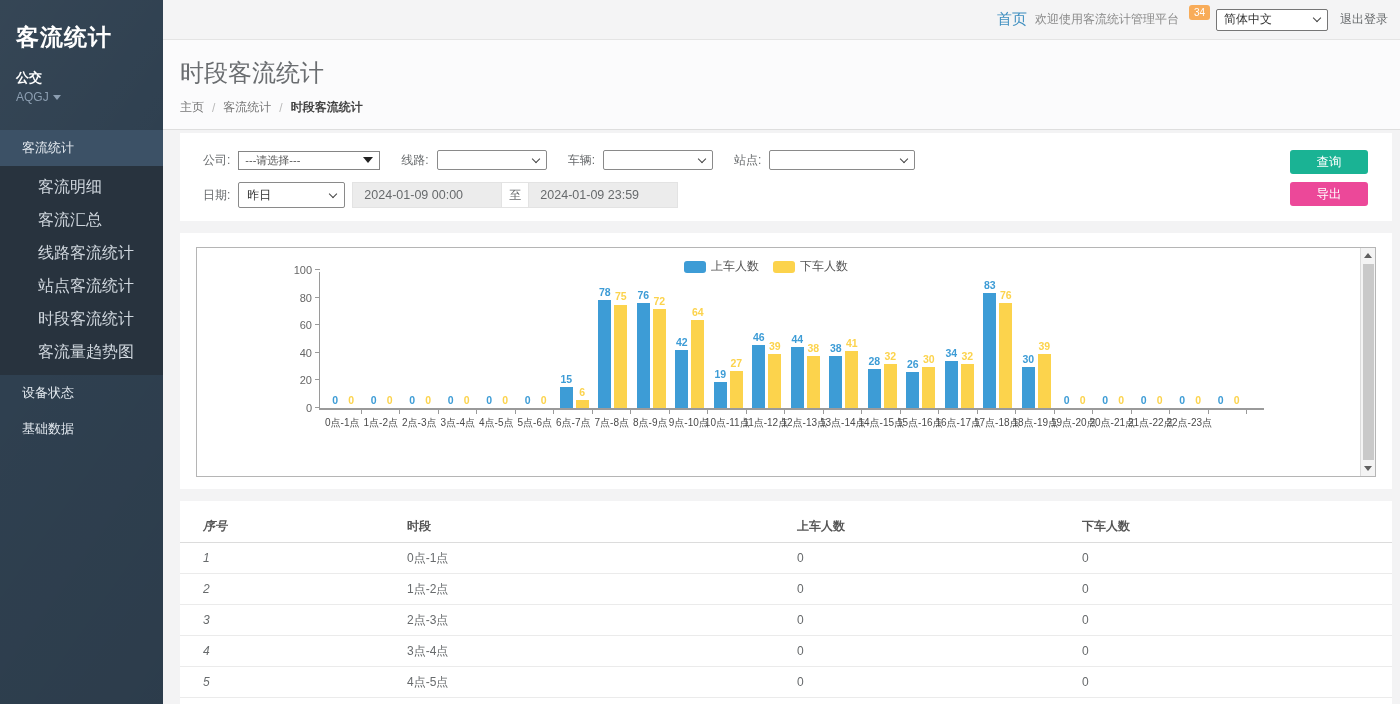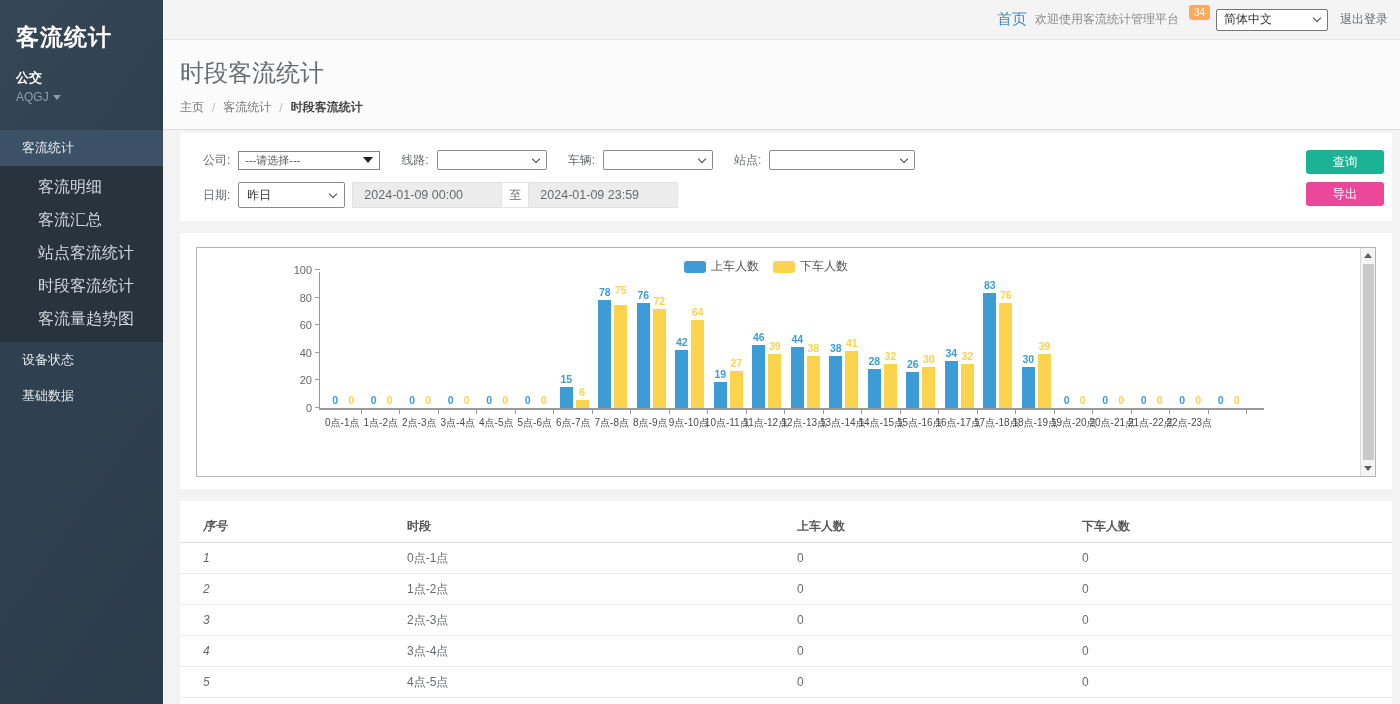--- a/index.html
+++ b/index.html
@@ -51,21 +51,21 @@
   .tri { width:0; height:0; border-left:5px solid transparent; border-right:5px solid transparent; border-top:6px solid #222; }
   .select-box { height:20px; border:1px solid #8a8a8a; border-radius:2px; background:#fff; display:flex; align-items:center;
                 justify-content:flex-end; padding:0 7px; margin-right:21px; cursor:pointer; }
   .w-line { width:110px; } .w-vehicle { width:110px; } .w-station { width:146px; margin-right:0; }
   .date-select { width:107px; height:26px; border:1px solid #8a8a8a; border-radius:2px; background:#fff; font-size:12px; color:#333;
                  display:flex; align-items:center; justify-content:space-between; padding:0 8px; cursor:pointer; margin-right:7px; }
   .date-input { width:150px; height:26px; background:#ececec; border:1px solid #e3e3e3; color:#676a6c; font-size:12.5px;
                 line-height:24px; padding:0 11px; }
   .to-box { width:26px; height:26px; background:#fff; border-top:1px solid #e3e3e3; border-bottom:1px solid #e3e3e3;
             text-align:center; line-height:25px; font-size:12px; color:#676a6c; }
-  .btn { position:absolute; right:8px; width:78px; height:24px; border:none; border-radius:3px; color:#fff; font-size:12.5px; cursor:pointer;
+  .btn { position:absolute; right:24px; width:78px; height:24px; border:none; border-radius:3px; color:#fff; font-size:12.5px; cursor:pointer;
          font-family:inherit; }
   .btn-query { top:17px; background:#1ab394; }
   .btn-export { top:49px; background:#ec4899; }
 
   
   .chart-panel { padding:14px 16px 12px 16px; margin-bottom:12px; }
   .chart-box { position:relative; border:1px solid #b5b5b5; height:230px; background:#fff; }
   .chart-header { padding:9px 0 0 12px; }
   .chart-title { font-size:14px; font-weight:bold; color:#333; }
   .legend { position:absolute; left:0; right:40px; top:10px; display:flex; justify-content:center; gap:14px; }
@@ -110,20 +110,21 @@
     <div class="org">公交</div>
     <div class="org-code">
       <span>AQGJ</span>
       <span class="org-caret"></span>
     </div>
     <nav class="menu" id="menu">
         <div class="menu-section open">客流统计</div>
         <div class="submenu">
           <div class="submenu-item">客流明细</div>
           <div class="submenu-item">客流汇总</div>
+          <div class="submenu-item">线路客流统计</div>
           <div class="submenu-item">站点客流统计</div>
           <div class="submenu-item">时段客流统计</div>
           <div class="submenu-item">客流量趋势图</div>
         </div>
         <div class="menu-section">设备状态</div>
         <div class="menu-section">基础数据</div>
       </nav>
   </aside>
 
   <div class="main">
@@ -271,21 +272,21 @@
                       <div class="bar-val" style="color: rgb(252, 211, 76); bottom: 10.28px;">6</div>
                     </div>
                   </div>
                   <div class="bar-group">
                     <div class="bar-col">
                       <div class="bar" style="height: 107.64px; background: rgb(61, 156, 214);"></div>
                       <div class="bar-val" style="color: rgb(61, 156, 214); bottom: 109.64px;">78</div>
                     </div>
                     <div class="bar-col">
                       <div class="bar" style="height: 103.5px; background: rgb(252, 211, 76);"></div>
-                      <div class="bar-val" style="color: rgb(252, 211, 76); bottom: 112px;">75</div>
+                      <div class="bar-val" style="color: rgb(252, 211, 76); bottom: 106px;">75</div>
                     </div>
                   </div>
                   <div class="bar-group">
                     <div class="bar-col">
                       <div class="bar" style="height: 104.88px; background: rgb(61, 156, 214);"></div>
                       <div class="bar-val" style="color: rgb(61, 156, 214); bottom: 106.88px;">76</div>
                     </div>
                     <div class="bar-col">
                       <div class="bar" style="height: 99.36px; background: rgb(252, 211, 76);"></div>
                       <div class="bar-val" style="color: rgb(252, 211, 76); bottom: 101.36px;">72</div>

